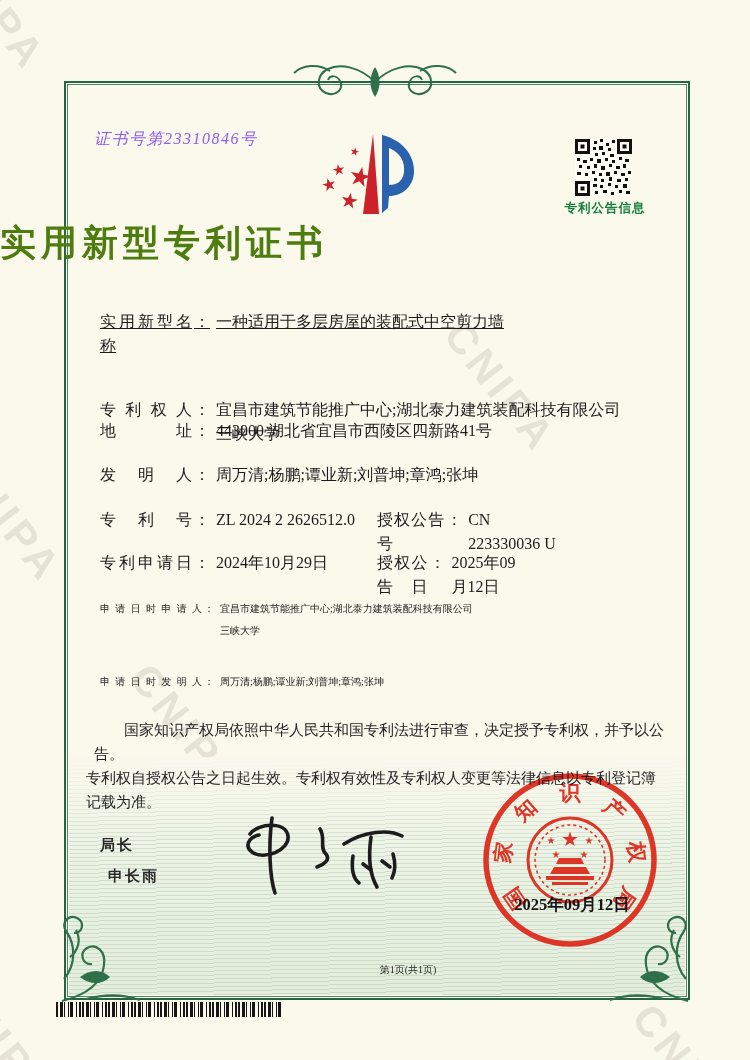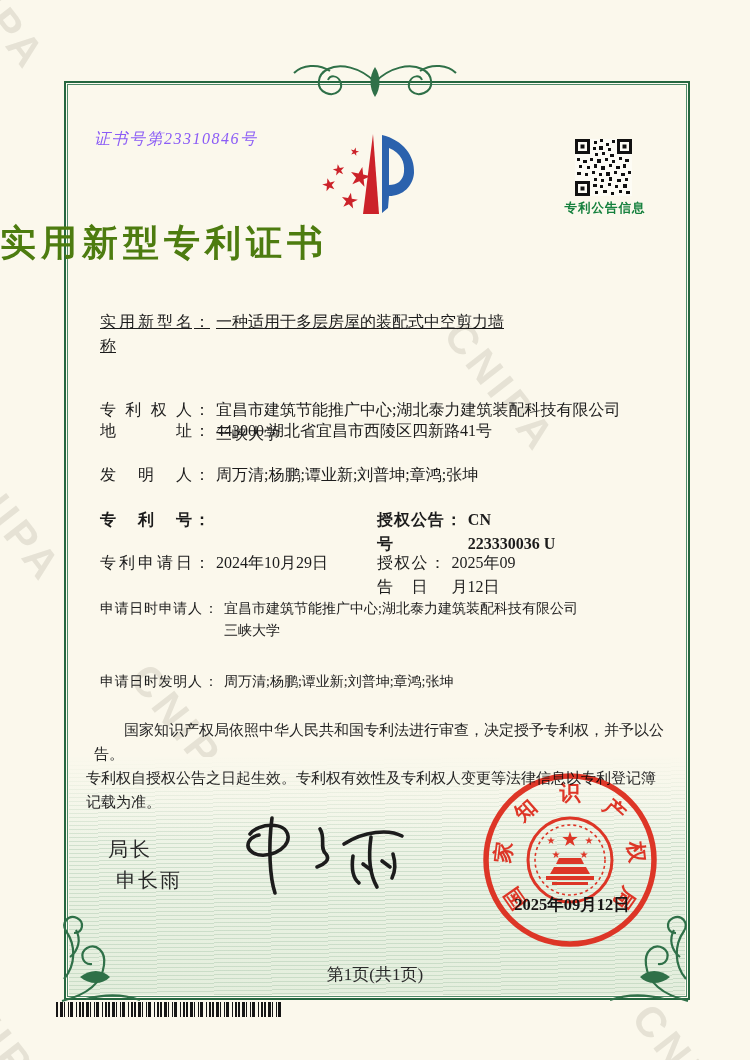--- a/index.html
+++ b/index.html
@@ -39,40 +39,40 @@
   .doc-title{
     position:absolute;left:0;right:0;top:219px;text-align:left;
     font-size:36px;font-weight:bold;letter-spacing:5px;color:#4d7c0f;
   }
   .qr-label{
     position:absolute;left:561px;top:200px;width:88px;text-align:center;
     font-size:12.5px;color:#15803d;letter-spacing:1px;font-weight:bold;
   }
   
   .row{position:absolute;left:100px;display:flex;font-size:16px;line-height:24px;color:#1c1c1c;}
-  .row-sm{font-size:14px;line-height:22px;}
+  .row-sm{font-size:10px;line-height:22px;}
   .lbl{display:inline-block;width:92px;text-align:justify;text-align-last:justify;}
   .lbl-sm{width:102px;}
   .colon{margin:0 6px 0 2px;}
   .val .line{display:block;}
   .col2{position:absolute;left:277px;top:0;display:flex;}
   .lbl2{display:inline-block;width:85px;text-align:justify;text-align-last:justify;}
   
   .notice{position:absolute;left:86px;top:718px;width:580px;font-size:15px;line-height:24px;color:#242424;}
   .notice .l1{text-indent:2em;margin-left:8px;}
   
-  .officer{position:absolute;left:108px;font-family:"Liberation Sans","DejaVu Sans",sans-serif;
-    font-weight:normal;font-size:20px;letter-spacing:2px;color:#2a2a2a;}
+  .officer{position:absolute;left:100px;font-family:"Liberation Sans","DejaVu Sans",sans-serif;
+    font-weight:bold;font-size:15px;letter-spacing:2px;color:#2a2a2a;}
   .sig-svg{position:absolute;left:228px;top:804px;z-index:4;}
   
   .seal{position:absolute;left:478px;top:768px;width:184px;height:184px;z-index:4;mix-blend-mode:multiply;opacity:.95;}
   .seal-date{position:absolute;left:504px;top:894px;width:136px;text-align:center;
     font-size:16.5px;font-weight:bold;color:#151515;z-index:5;}
   
-  .page-num{position:absolute;left:64px;width:622px;top:963px;text-align:center;font-size:17px;color:#2b2b2b;z-index:3;}
+  .page-num{position:absolute;left:64px;width:622px;top:963px;text-align:center;font-size:10px;color:#2b2b2b;z-index:3;padding-left:33px;}
   .barcode{
     position:absolute;left:56px;top:1002px;width:228px;height:15px;z-index:3;
     background:repeating-linear-gradient(90deg,
       #161616 0 2px, rgba(0,0,0,0) 2px 4px,
       #161616 4px 7px, rgba(0,0,0,0) 7px 8px,
       #161616 8px 9px, rgba(0,0,0,0) 9px 12px,
       #161616 12px 13px, rgba(0,0,0,0) 13px 14px,
       #161616 14px 17px, rgba(0,0,0,0) 17px 20px,
       #161616 20px 21px, rgba(0,0,0,0) 21px 23px,
       #161616 23px 25px, rgba(0,0,0,0) 25px 26px);
@@ -230,23 +230,24 @@
       <span class="colon">：</span>
     <span class="val">443000 湖北省宜昌市西陵区四新路41号</span>
   </div>
 
   <div class="row" style="top:463px;">
     <span class="lbl">发明人</span>
       <span class="colon">：</span>
     <span class="val">周万清;杨鹏;谭业新;刘普坤;章鸿;张坤</span>
   </div>
 
-  <div class="row" style="top:508px;font-weight:bold;">
+  <div class="row" style="top:508px;">
     <span class="lbl">专利号</span>
       <span class="colon">：</span>
+    <span class="val">ZL 2024 2 2626512.0</span>
     <span class="col2">
       <span class="lbl2">授权公告号</span>
         <span class="colon">：</span>
       <span class="val">CN 223330036 U</span>
     </span>
   </div>
 
   <div class="row" style="top:551px;">
     <span class="lbl">专利申请日</span>
       <span class="colon">：</span>

